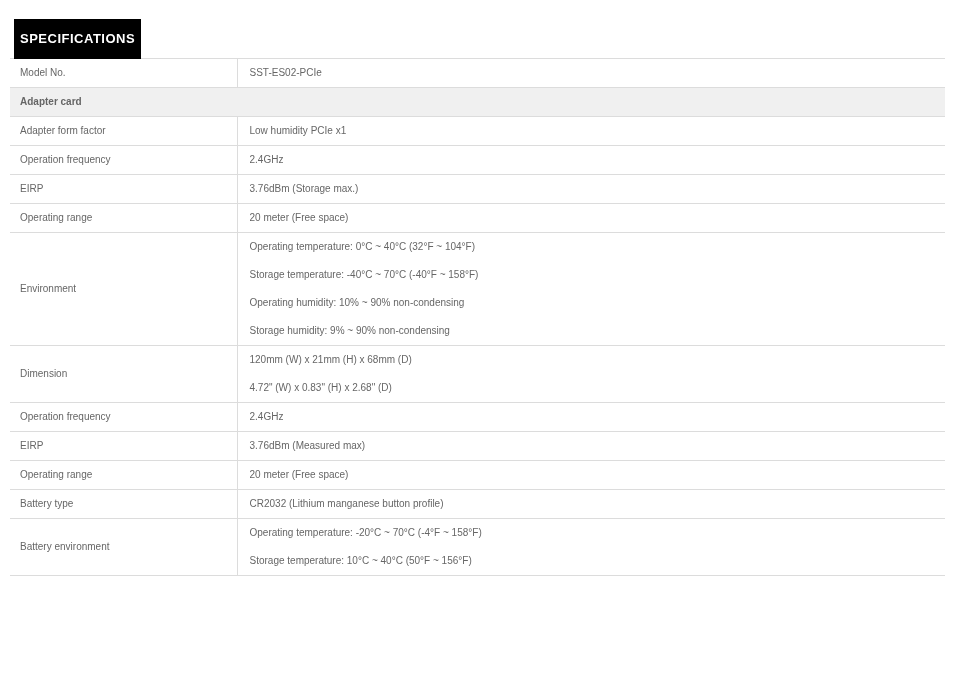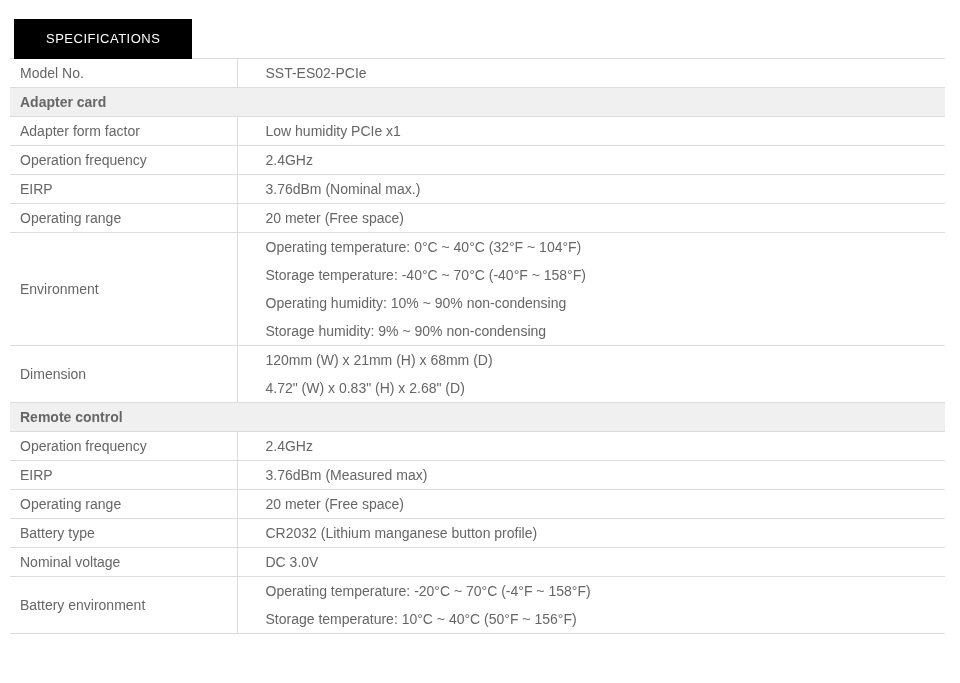--- a/index.html
+++ b/index.html
@@ -21,47 +21,47 @@
   }
   .spec-tab {
     display: inline-block;
     margin-left: 4px;
     margin-bottom: -1px;
     position: relative;
     z-index: 2;
     background: var(--tab-bg);
     color: var(--tab-text);
     font-size: 13px;
-    font-weight: normal;
+    font-weight: bold;
     letter-spacing: 0.5px;
     line-height: 40px;
     height: 40px;
-    padding: 0 32px;
+    padding: 0 6px;
   }
   table.spec-table {
     width: 100%;
     border-collapse: collapse;
     border-top: 1px solid var(--border);
     border-bottom: 1px solid var(--border);
     table-layout: fixed;
   }
   table.spec-table td {
     border-bottom: 1px solid var(--border);
-    font-size: 14px;
+    font-size: 10px;
     color: var(--text);
     vertical-align: middle;
   }
   td.label-cell {
     width: 227px;
     border-right: 1px solid var(--border);
     padding: 0 10px;
     line-height: 28px;
   }
   td.value-cell {
-    padding: 0 28px;
+    padding: 0 12px;
     line-height: 28px;
   }
   .value-line {
     line-height: 28px;
   }
   td.section-cell {
     background: var(--section-bg);
     padding: 0 10px;
     line-height: 28px;
     font-weight: bold;
@@ -93,21 +93,21 @@
         </tr>
         <tr>
           <td class="label-cell">Operation frequency</td>
           <td class="value-cell">
             <div class="value-line">2.4GHz</div>
           </td>
         </tr>
         <tr>
           <td class="label-cell">EIRP</td>
           <td class="value-cell">
-            <div class="value-line">3.76dBm (Nominal max.)</div>
+            <div class="value-line">3.76dBm (Storage max.)</div>
           </td>
         </tr>
         <tr>
           <td class="label-cell">Operating range</td>
           <td class="value-cell">
             <div class="value-line">20 meter (Free space)</div>
           </td>
         </tr>
         <tr>
           <td class="label-cell">Environment</td>
@@ -117,23 +117,20 @@
             <div class="value-line">Operating humidity: 10% ~ 90% non-condensing</div>
             <div class="value-line">Storage humidity: 9% ~ 90% non-condensing</div>
           </td>
         </tr>
         <tr>
           <td class="label-cell">Dimension</td>
           <td class="value-cell">
             <div class="value-line">120mm (W) x 21mm (H) x 68mm (D)</div>
             <div class="value-line">4.72" (W) x 0.83" (H) x 2.68" (D)</div>
           </td>
-        </tr>
-        <tr>
-          <td colspan="2" class="section-cell">Remote control</td>
         </tr>
         <tr>
           <td class="label-cell">Operation frequency</td>
           <td class="value-cell">
             <div class="value-line">2.4GHz</div>
           </td>
         </tr>
         <tr>
           <td class="label-cell">EIRP</td>
           <td class="value-cell">
@@ -146,26 +143,20 @@
             <div class="value-line">20 meter (Free space)</div>
           </td>
         </tr>
         <tr>
           <td class="label-cell">Battery type</td>
           <td class="value-cell">
             <div class="value-line">CR2032 (Lithium manganese button profile)</div>
           </td>
         </tr>
         <tr>
-          <td class="label-cell">Nominal voltage</td>
-          <td class="value-cell">
-            <div class="value-line">DC 3.0V</div>
-          </td>
-        </tr>
-        <tr>
           <td class="label-cell">Battery environment</td>
           <td class="value-cell">
             <div class="value-line">Operating temperature: -20°C ~ 70°C (-4°F ~ 158°F)</div>
             <div class="value-line">Storage temperature: 10°C ~ 40°C (50°F ~ 156°F)</div>
           </td>
         </tr>
       </tbody>
   </table>
 </div>
 

